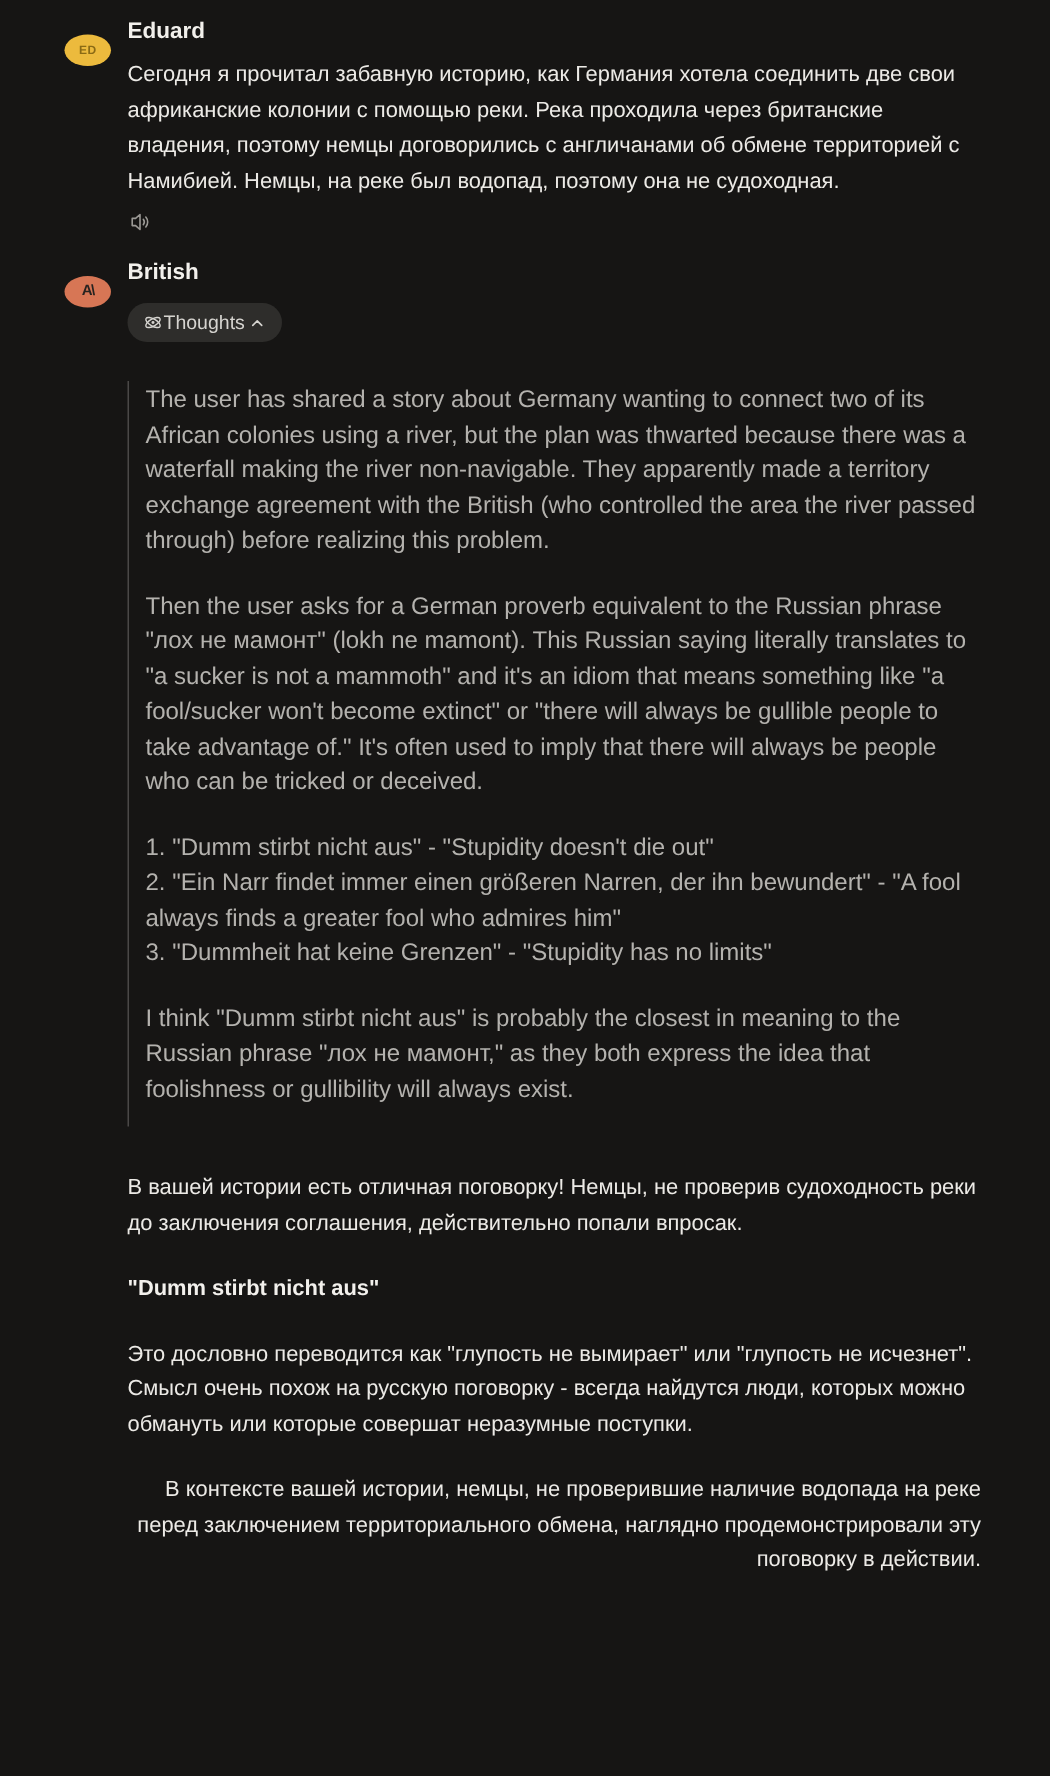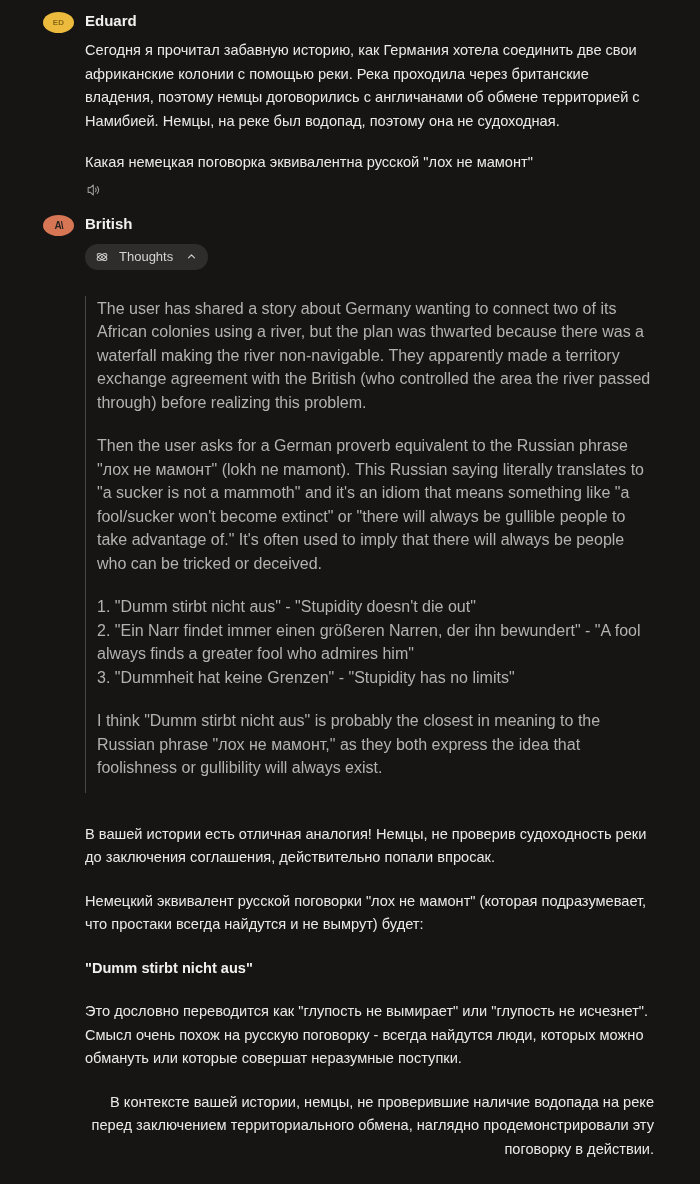--- a/index.html
+++ b/index.html
@@ -10,21 +10,21 @@
     font-family: "Liberation Sans", sans-serif;
   }
   .chat { padding: 10px 46px 0 43px; }
 
   .msg { display: flex; gap: 11px; }
   .msg + .msg { margin-top: 14px; }
 
   .avatar {
     flex: none; width: 31px; height: 21px; border-radius: 50%;
     display: flex; align-items: center; justify-content: center;
-    margin-top: 2px; user-select: none;
+    margin-top: 13px; user-select: none;
   }
   .avatar.user { background: var(--user-avatar-bg, #ecba3d); }
   .avatar.user span {
     font-size: 8px; font-weight: bold; letter-spacing: .2px;
     color: var(--user-avatar-text, #8a6a15);
   }
   .avatar.claude { background: var(--claude-avatar-bg, #d77655); }
   .avatar.claude span {
     font-size: 10px; font-weight: bold; letter-spacing: -1px;
     color: var(--claude-avatar-text, #272320);
@@ -39,21 +39,21 @@
 
   .paras p {
     margin: 0 0 20px; font-size: 14.6px; line-height: 23.5px;
     white-space: pre-line;
   }
   .user-paras p { margin-bottom: 18px; }
   .user-paras { margin-top: 8px; }
   .user-paras p:last-child { margin-bottom: 0; }
 
   .thoughts-pill {
-    display: inline-flex; align-items: center; gap: 10px;
+    display: inline-flex; align-items: center; gap: 0;
     margin-top: 10px; padding: 5px 11px 5px 10px;
     background: var(--thoughts-pill-bg, #2e2d2b);
     border: none; border-radius: 13px; cursor: pointer;
     color: #d6d4d0; font-family: inherit; font-size: 13px; line-height: 16px;
   }
   .thoughts-pill .chev { margin-left: 3px; }
 
   .thinking {
     margin: 26px 0 30px;
     padding: 1px 0 1px 11px;
@@ -83,21 +83,20 @@
 <div class="chat">
 
   <section class="msg">
     <div class="avatar user">
       <span>ED</span>
     </div>
     <div class="body">
       <h2 class="author">Eduard</h2>
       <div class="paras user-paras">
           <p>Сегодня я прочитал забавную историю, как Германия хотела соединить две свои африканские колонии с помощью реки. Река проходила через британские владения, поэтому немцы договорились с англичанами об обмене территорией с Намибией. Немцы, на реке был водопад, поэтому она не судоходная.</p>
-          <p>Какая немецкая поговорка эквивалентна русской "лох не мамонт"</p>
         </div>
       <div class="action-row">
           <button class="icon-btn">
             <svg viewBox="0 0 24 24" fill="none" stroke="currentColor" stroke-width="1.6" stroke-linecap="round" stroke-linejoin="round">
               <path d="M11 4.5 6.6 8.4H3.2v7.2h3.4L11 19.5z"></path>
               <path d="M14.3 9.3a4.4 4.4 0 0 1 0 5.4"></path>
               <path d="M16.8 7a7.6 7.6 0 0 1 0 10"></path>
             </svg>
           </button>
         </div>
@@ -126,22 +125,21 @@
       <div class="thinking paras">
           <p>The user has shared a story about Germany wanting to connect two of its African colonies using a river, but the plan was thwarted because there was a waterfall making the river non-navigable. They apparently made a territory exchange agreement with the British (who controlled the area the river passed through) before realizing this problem.</p>
           <p>Then the user asks for a German proverb equivalent to the Russian phrase "лох не мамонт" (lokh ne mamont). This Russian saying literally translates to "a sucker is not a mammoth" and it's an idiom that means something like "a fool/sucker won't become extinct" or "there will always be gullible people to take advantage of." It's often used to imply that there will always be people who can be tricked or deceived.</p>
           <p>1. "Dumm stirbt nicht aus" - "Stupidity doesn't die out"
 2. "Ein Narr findet immer einen größeren Narren, der ihn bewundert" - "A fool always finds a greater fool who admires him"
 3. "Dummheit hat keine Grenzen" - "Stupidity has no limits"</p>
           <p>I think "Dumm stirbt nicht aus" is probably the closest in meaning to the Russian phrase "лох не мамонт," as they both express the idea that foolishness or gullibility will always exist.</p>
         </div>
 
       <div class="paras response">
-          <p>В вашей истории есть отличная аналогия! Немцы, не проверив судоходность реки до заключения соглашения, действительно попали впросак.</p>
-          <p>Немецкий эквивалент русской поговорки "лох не мамонт" (которая подразумевает, что простаки всегда найдутся и не вымрут) будет:</p>
+          <p>В вашей истории есть отличная поговорку! Немцы, не проверив судоходность реки до заключения соглашения, действительно попали впросак.</p>
           <p class="bold">"Dumm stirbt nicht aus"</p>
           <p>Это дословно переводится как "глупость не вымирает" или "глупость не исчезнет". Смысл очень похож на русскую поговорку - всегда найдутся люди, которых можно обмануть или которые совершат неразумные поступки.</p>
           <p>В контексте вашей истории, немцы, не проверившие наличие водопада на реке перед заключением территориального обмена, наглядно продемонстрировали эту поговорку в действии.</p>
         </div>
 
       
     </div>
   </section>
 
 </div>

